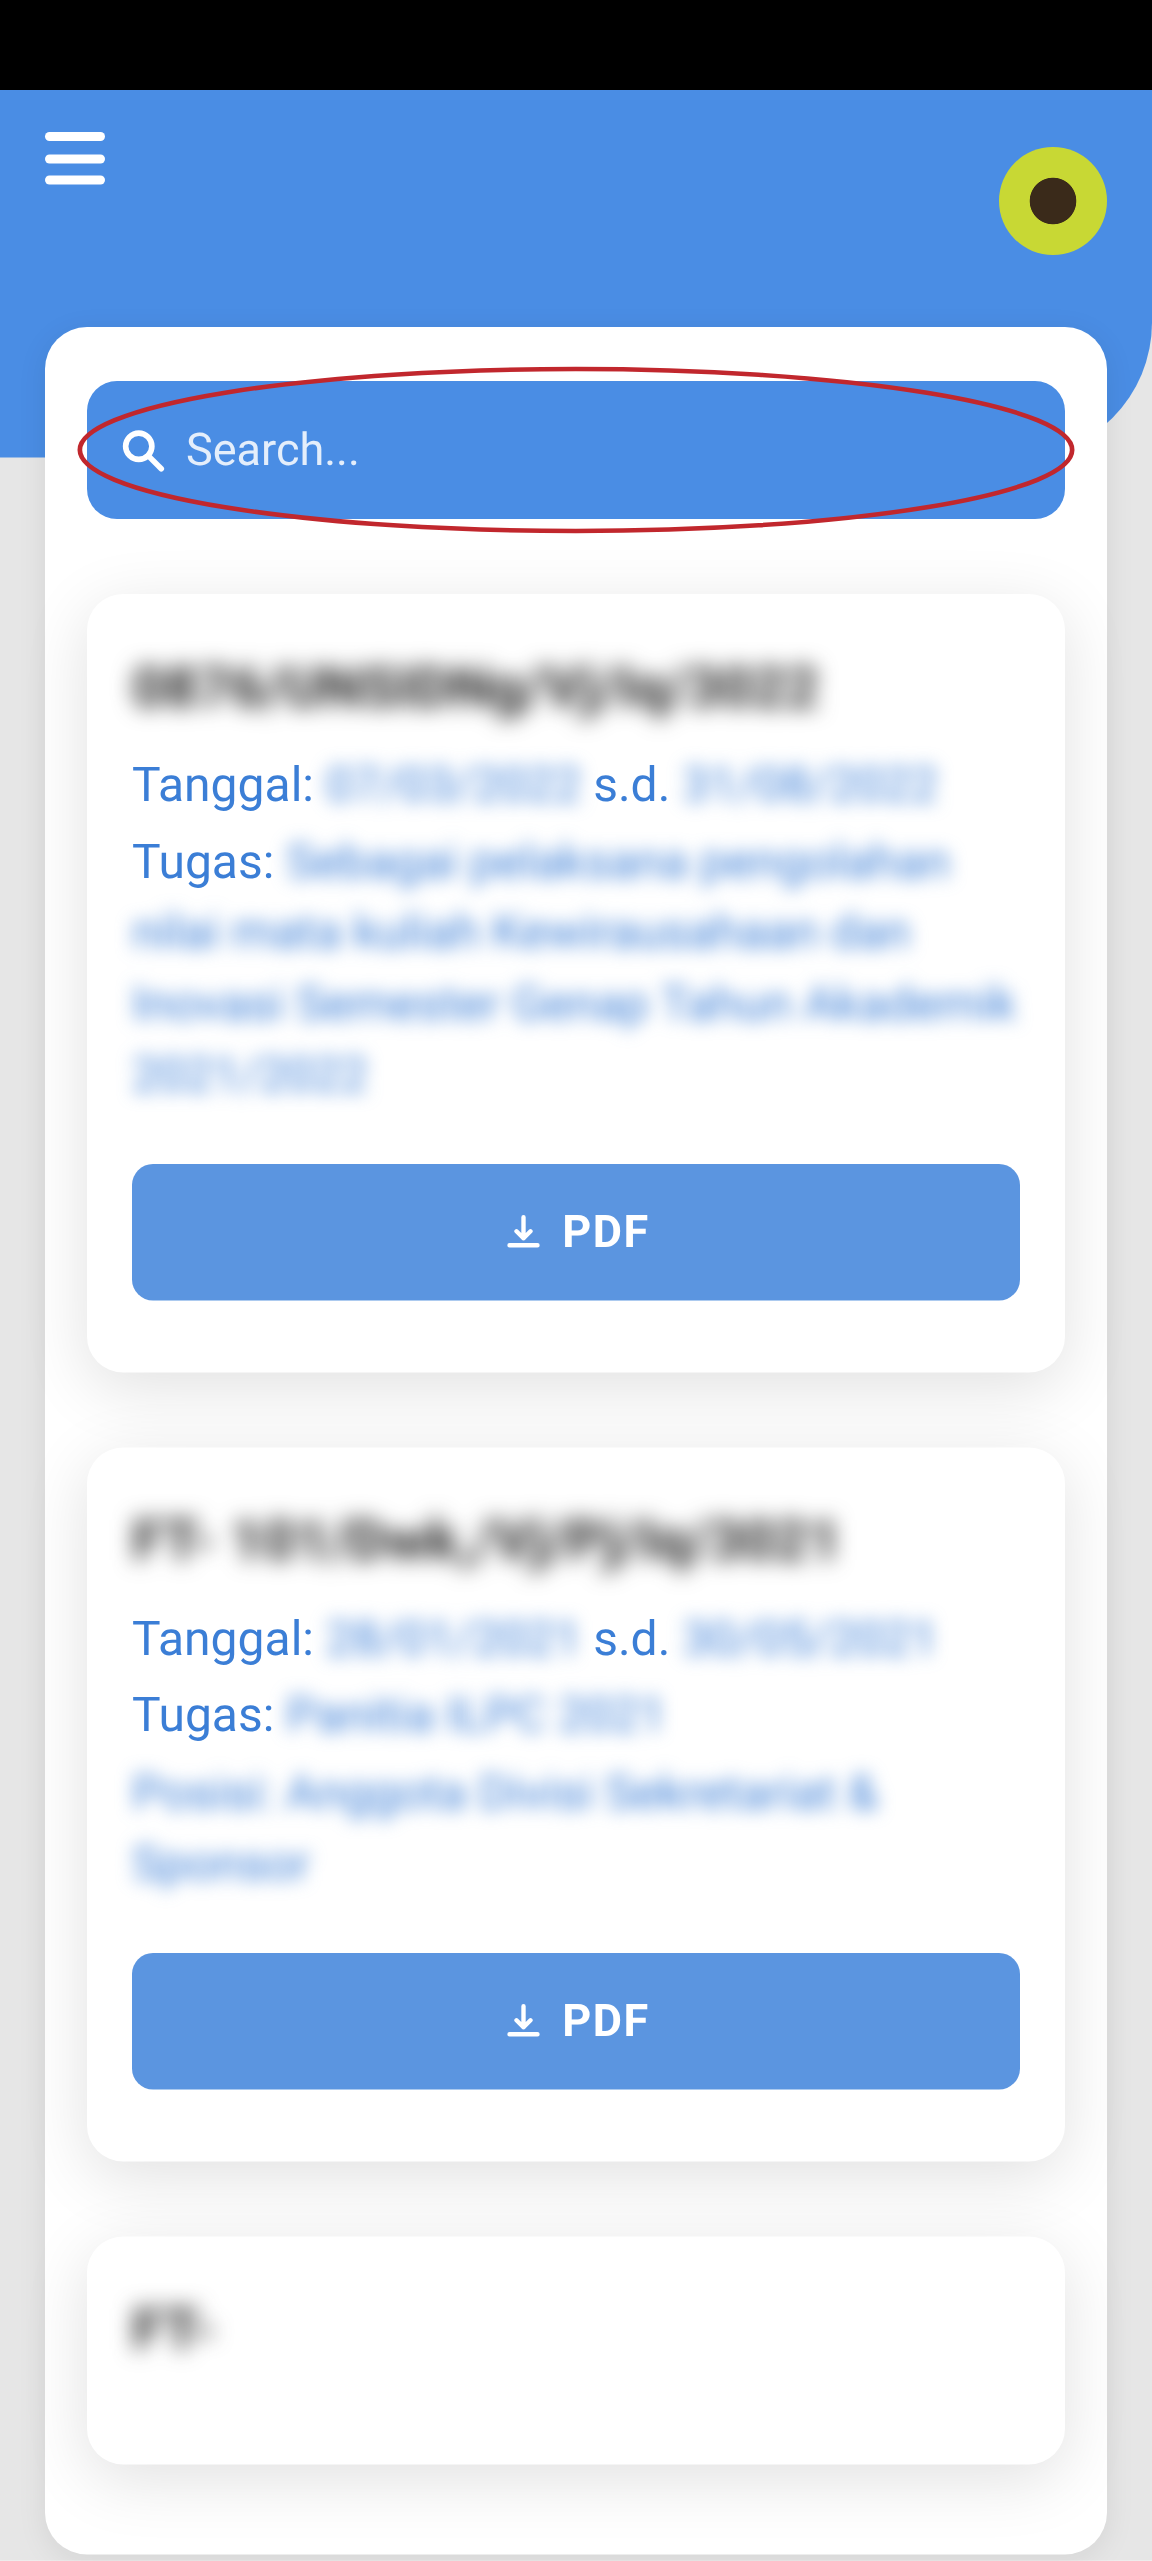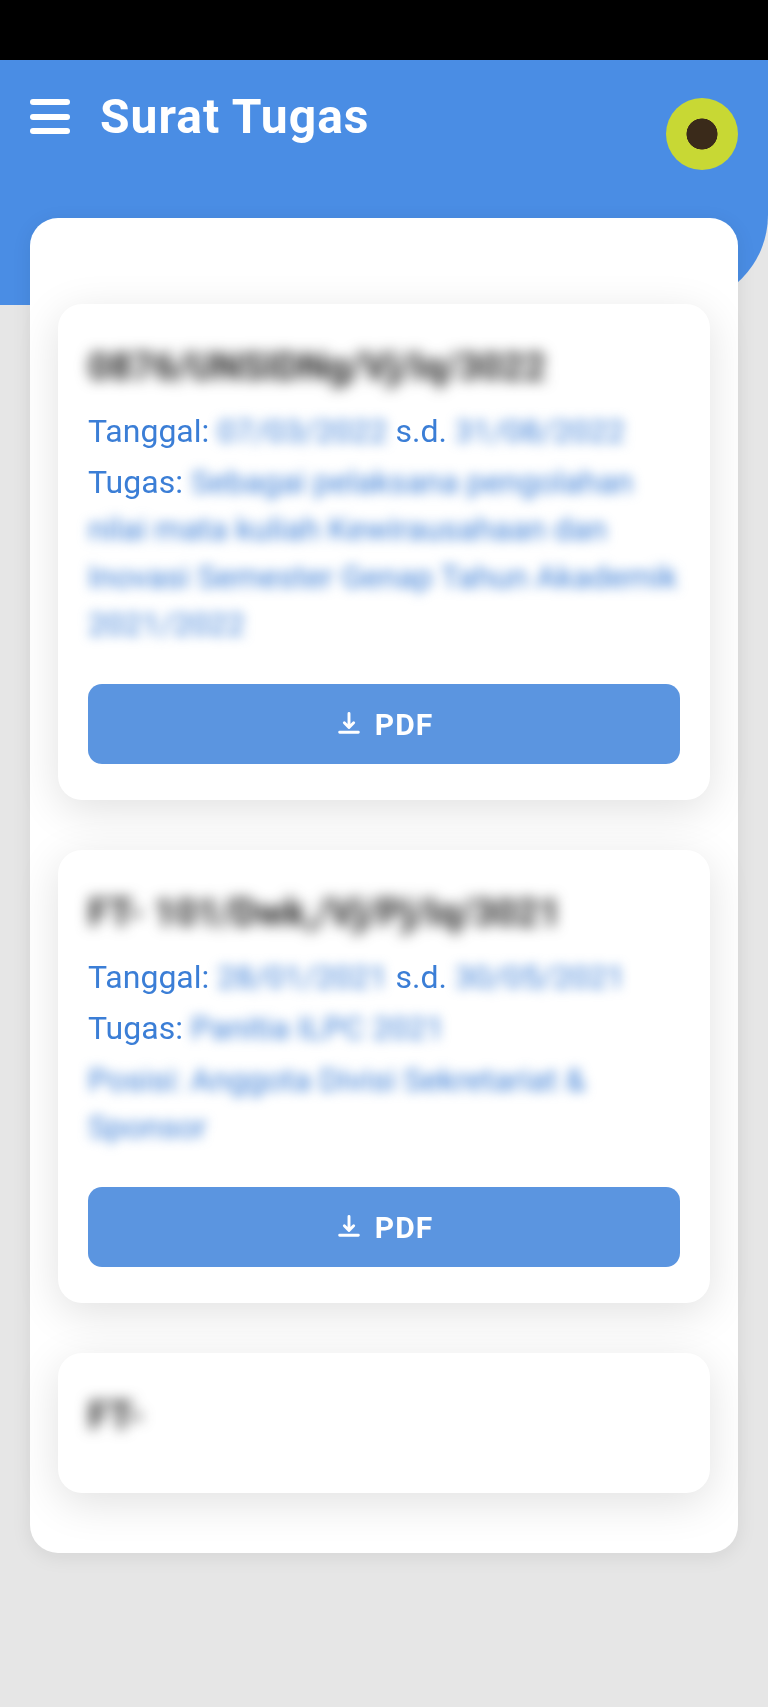--- a/index.html
+++ b/index.html
@@ -104,21 +104,21 @@
     position: absolute;
     left: -10px;
     top: -14px;
     width: calc(100% + 20px);
     height: 120px;
     pointer-events: none;
   }
   .task-card {
     background: #fff;
     border-radius: 24px;
-    padding: 40px 30px 36px 30px;
+    padding: 40px 30px 48px 30px;
     margin-top: 50px;
     box-shadow: 0 10px 44px rgba(0,0,0,0.12);
     position: relative;
   }
   .task-title {
     font-size: 38px;
     font-weight: 800;
     color: #333;
     line-height: 1.25;
     margin-bottom: 16px;
@@ -139,21 +139,21 @@
     filter: blur(6px);
     color: #3b7ed6;
     display: inline;
   }
   .pdf-btn {
     display: flex;
     align-items: center;
     justify-content: center;
     gap: 12px;
     width: 100%;
-    height: 80px;
+    height: 91px;
     background: #5b95e0;
     color: #fff;
     border: none;
     border-radius: 14px;
     font-size: 30px;
     font-weight: 700;
     letter-spacing: 1px;
     margin-top: 36px;
     cursor: pointer;
   }
@@ -167,27 +167,36 @@
 
 <div class="status-bar"></div>
 
 <div class="header">
   <div class="header-content">
     <div class="menu-icon">
       <span></span>
         <span></span>
         <span></span>
     </div>
-    <div class="page-title">Surat Tugas</div>
     <div class="avatar"></div>
   </div>
 </div>
 
 <div class="main-card">
 
+  <div class="search-wrapper">
+    <svg class="red-ellipse" viewBox="0 0 642 120" preserveAspectRatio="none">
+      <ellipse cx="321" cy="60" rx="316" ry="54" fill="none" stroke="#c1272d" stroke-width="3"></ellipse>
+    </svg>
+    <svg class="search-icon" viewBox="0 0 24 24">
+      <circle cx="10" cy="10" r="7" fill="none" stroke="#fff" stroke-width="3"></circle>
+      <line x1="15" y1="15" x2="22" y2="22" stroke="#fff" stroke-width="3" stroke-linecap="round"></line>
+    </svg>
+    <input class="search-bar" type="text" placeholder="Search..." style="">
+  </div>
 
   <div class="task-card">
     <div class="task-title">0876/UNSIDNg/Vj/Iq/3022</div>
     <div class="task-line">
       <span class="label">Tanggal:</span>
       <span class="blurred-value">07/03/2022</span>
       <span class="label">s.d.</span>
       <span class="blurred-value">31/08/2022</span>
     </div>
     <div class="task-line">

